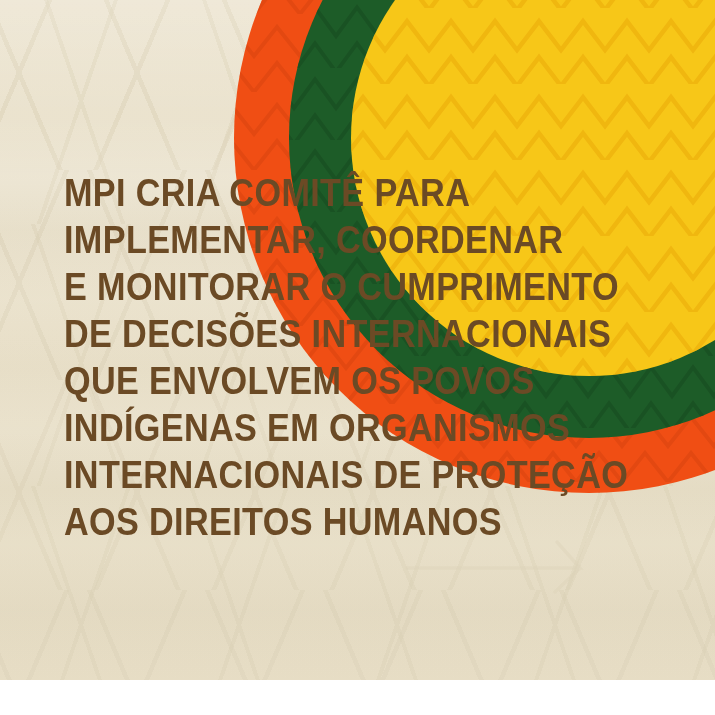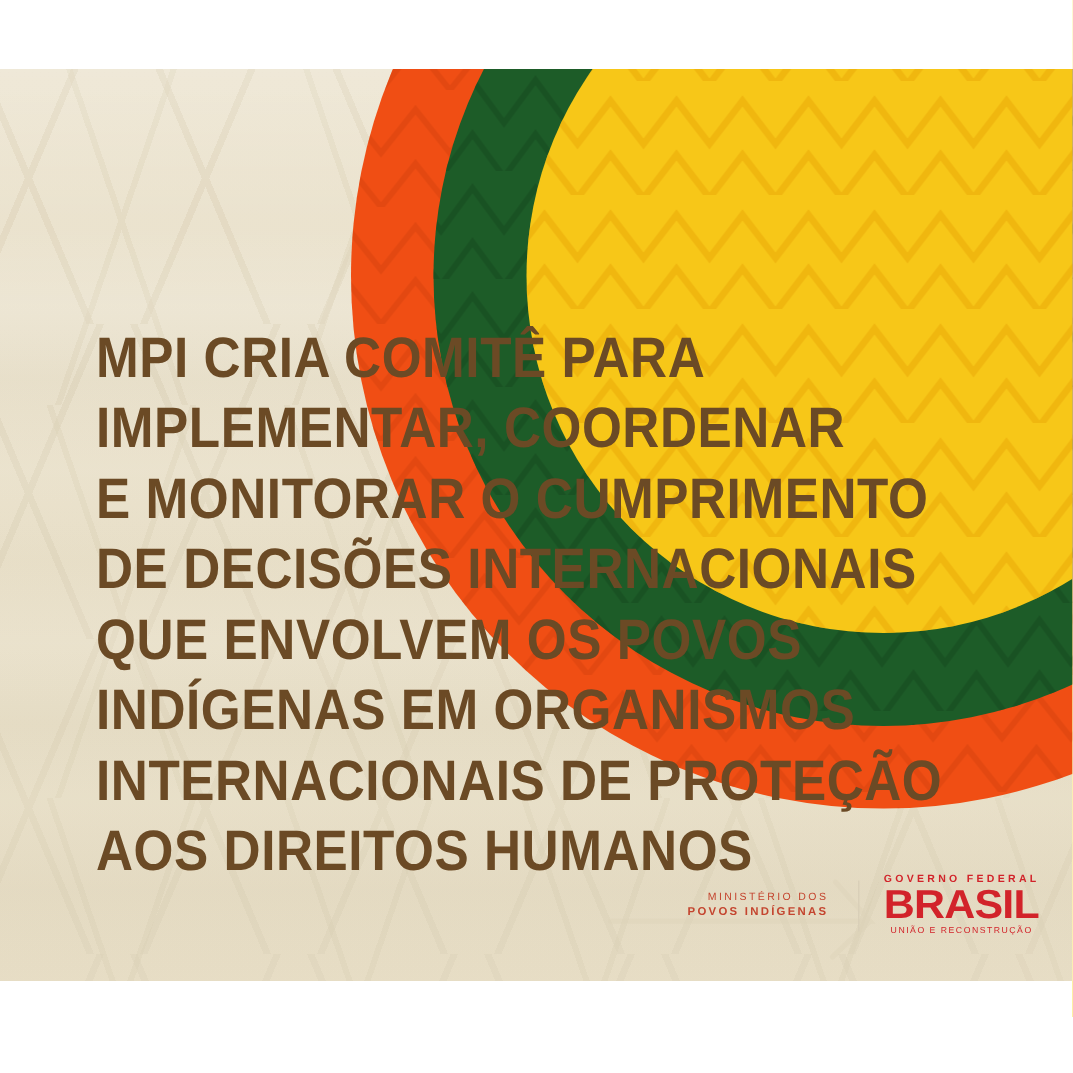--- a/index.html
+++ b/index.html
@@ -3,25 +3,24 @@
 <meta charset="utf-8">
 <style>
   html, body {
     margin: 0;
     padding: 0;
     background: #ffffff;
   }
   #poster {
     position: relative;
     width: 715px;
-    height: 608px;
+    height: 680px;
     overflow: hidden;
-    background: #fde047;
+    background: #86efac;
     font-family: "Liberation Sans", sans-serif;
-    margin-top: 46px;
   }
 
   
   .bg-base {
     position: absolute;
     inset: 0;
     background:
       linear-gradient(180deg,
         #ece4d0 0%,
         #eae2cd 28%,
@@ -226,30 +225,14 @@
     <span class="headline-line">MPI CRIA COMITÊ PARA</span>
     <span class="headline-line">IMPLEMENTAR, COORDENAR</span>
     <span class="headline-line">E MONITORAR O CUMPRIMENTO</span>
     <span class="headline-line">DE DECISÕES INTERNACIONAIS</span>
     <span class="headline-line">QUE ENVOLVEM OS POVOS</span>
     <span class="headline-line">INDÍGENAS EM ORGANISMOS</span>
     <span class="headline-line">INTERNACIONAIS DE PROTEÇÃO</span>
     <span class="headline-line">AOS DIREITOS HUMANOS</span>
   </div>
 
-  <div class="logos">
-
-    <div class="mpi-logo">
-      <span class="l1">MINISTÉRIO DOS</span>
-      <span class="l2">POVOS INDÍGENAS</span>
-    </div>
-
-    <div class="divider"></div>
-
-    <div class="gov-logo">
-      <span class="gl-top">GOVERNO FEDERAL</span>
-      <span class="gl-brand">BRASIL</span>
-      <span class="gl-bottom">UNIÃO E RECONSTRUÇÃO</span>
-    </div>
-
-  </div>
 
 </div>
 
 </body></html>

